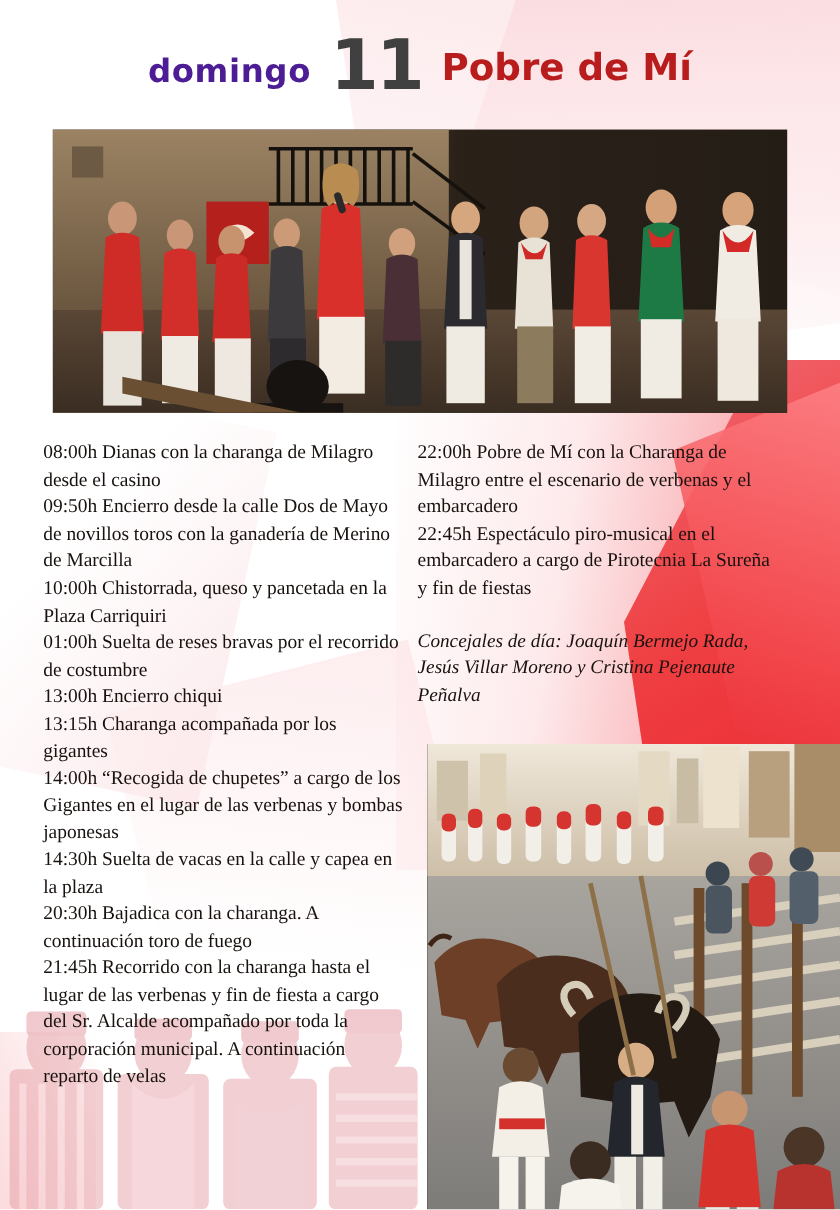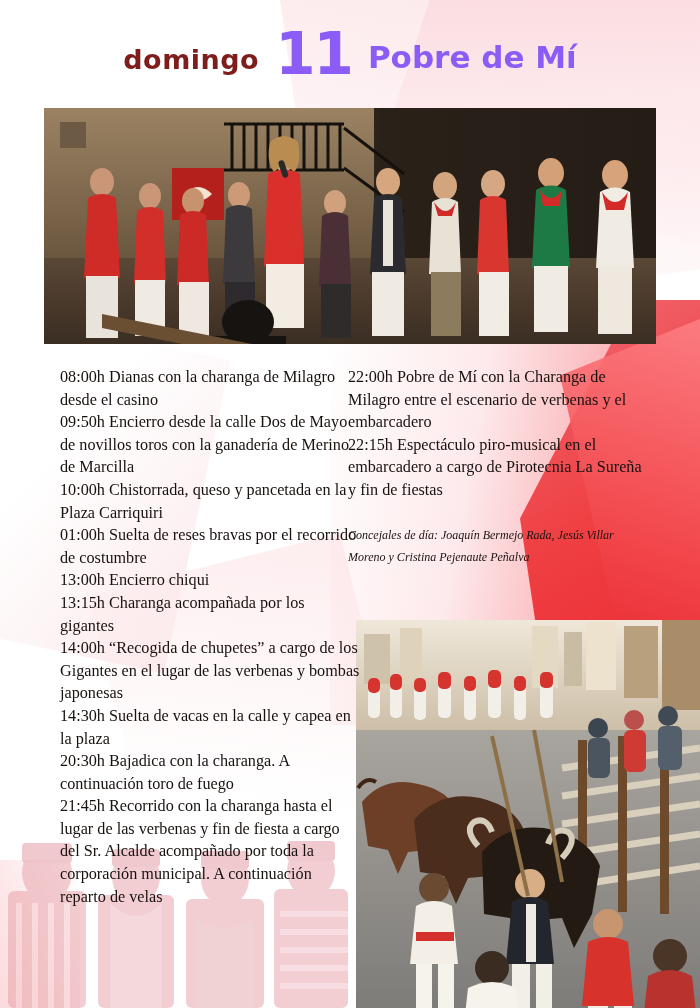--- a/index.html
+++ b/index.html
@@ -100,38 +100,38 @@
     display: flex;
     align-items: center;
     justify-content: center;
     gap: 16px;
   }
   .weekday {
     font-family: "DejaVu Sans", sans-serif;
     font-weight: 700;
     font-size: 27px;
     letter-spacing: .5px;
-    color: #7f1d1d;
+    color: #4c1d95;
     line-height: 1;
     padding-top: 8px;
   }
   .daynum {
     font-family: "DejaVu Sans", sans-serif;
     font-weight: 700;
     font-size: 58px;
-    color: #8b5cf6;
+    color: #404040;
     line-height: 1;
     letter-spacing: -2px;
     padding-bottom: 2px;
   }
   .event-title {
     font-family: "DejaVu Sans", sans-serif;
     font-weight: 700;
     font-size: 31px;
-    color: #8b5cf6;
+    color: #b91c1c;
     line-height: 1;
     padding-top: 4px;
   }
 
   
   .photo {
     position: absolute;
     overflow: hidden;
     background: #2a2018;
   }
@@ -146,33 +146,33 @@
   .photo svg { display: block; width: 100%; height: 100%; }
 
   
   .col {
     position: absolute;
     font-size: 16.2px;
     line-height: 22.6px;
     color: #18120f;
   }
   .col-left {
-    left: 60px; top: 366px;
+    left: 36px; top: 366px;
     width: 300px;
   }
   .col-right {
     left: 348px; top: 366px;
     width: 300px;
   }
   .entry { margin: 0; }
   .note {
     margin: 0;
     padding-top: 22px;
     font-style: italic;
-    font-size: 12px;
+    font-size: 16px;
     line-height: 22.6px;
     color: #18120f;
   }
 </style>
 </head>
 <body>
 
 <div class="page">
 
   <div class="bg-layer">
@@ -492,17 +492,17 @@
     <p class="entry">13:00h Encierro chiqui</p>
     <p class="entry">13:15h Charanga acompañada por los gigantes</p>
     <p class="entry">14:00h “Recogida de chupetes” a cargo de los Gigantes en el lugar de las verbenas y bombas japonesas</p>
     <p class="entry">14:30h Suelta de vacas en  la  calle  y capea en la plaza</p>
     <p class="entry">20:30h Bajadica con la charanga. A continuación toro de fuego</p>
     <p class="entry">21:45h Recorrido con la charanga hasta el lugar de las verbenas y fin de fiesta a cargo del Sr. Alcalde acompañado por toda la corporación municipal. A continuación reparto de velas</p>
   </div>
 
   <div class="col col-right">
     <p class="entry">22:00h Pobre de Mí con la Charanga de Milagro entre el escenario de verbenas y el embarcadero</p>
-    <p class="entry">22:15h Espectáculo piro-musical en el embarcadero a cargo de Pirotecnia La Sureña y fin de fiestas</p>
+    <p class="entry">22:45h Espectáculo piro-musical en el embarcadero a cargo de Pirotecnia La Sureña y fin de fiestas</p>
     <p class="note">Concejales de día: Joaquín Bermejo Rada, Jesús Villar Moreno y Cristina Pejenaute Peñalva</p>
   </div>
 
 </div>
 
 </body></html>

